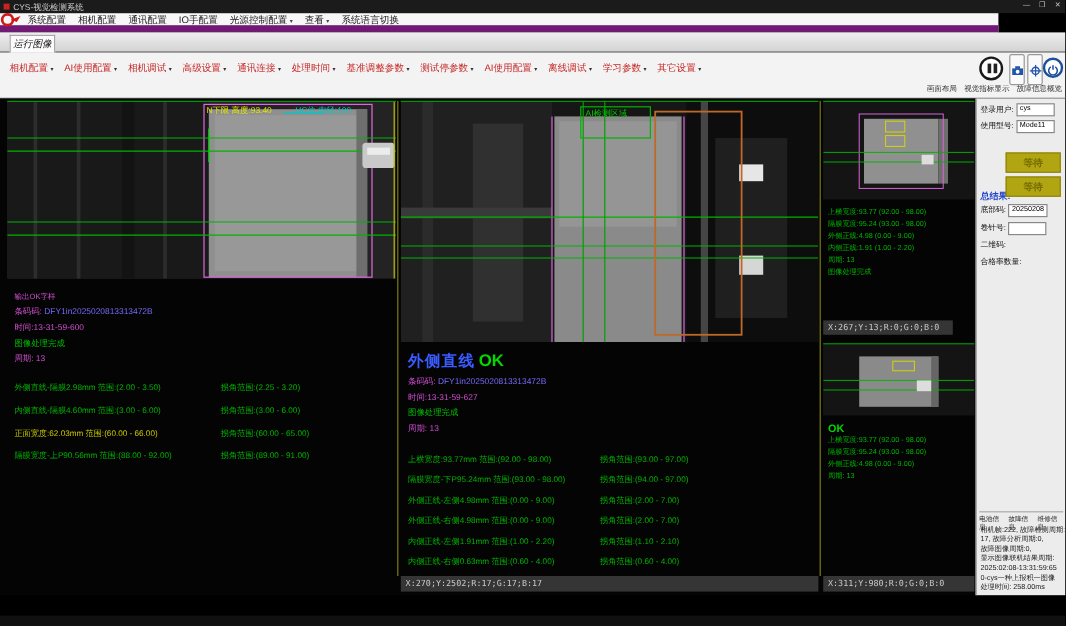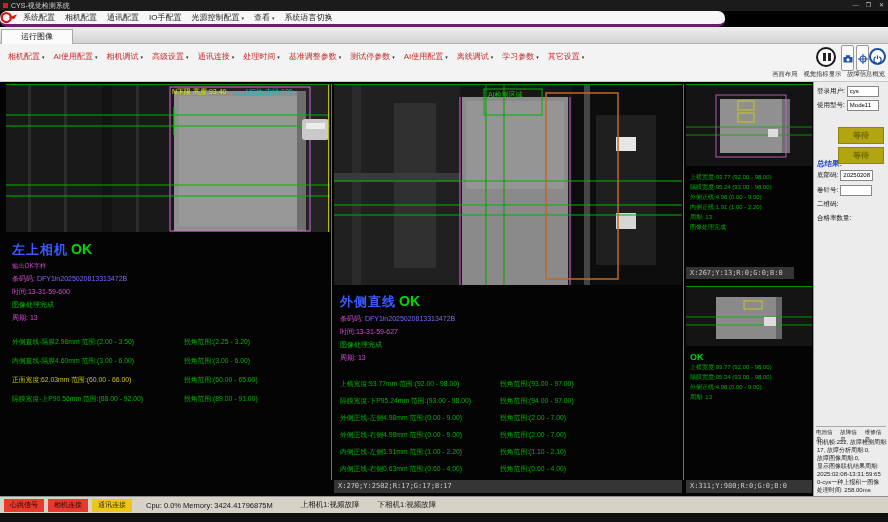--- a/index.html
+++ b/index.html
@@ -8,30 +8,30 @@
   .app { position:relative; width:888px; height:522px; background:#000; overflow:hidden; }
 
   
   .titlebar { position:absolute; left:0; top:0; width:888px; height:11px; background:#1b1b1b;
               display:flex; align-items:center; }
   .titlebar .tdot { width:5px; height:5px; background:#c92222; margin:0 3px 0 3px; }
   .titlebar .title { color:#cfcfcf; font-size:7px; flex:1; white-space:nowrap; }
   .win-btn { width:13px; text-align:center; color:#c8c8c8; font-size:6px; line-height:11px; }
 
   
-  .menubar { position:absolute; left:0; top:11px; width:725px; height:16px; background:#f7f7f7;
-             border-bottom:3px solid #701a75; display:flex; align-items:center;border-radius:7px; }
+  .menubar { position:absolute; left:0; top:11px; width:832px; height:16px; background:#f7f7f7;
+             border-bottom:6px solid #701a75; display:flex; align-items:center; }
   .menu-item { font-size:8px; color:#1a1a1a; padding:0 5px; white-space:nowrap; }
   .caret { font-size:5px; color:#444; margin-left:2px; }
 
   
   .tabstrip { position:absolute; left:0; top:27px; width:888px; height:17px;
               background:linear-gradient(#eeeeee,#d3d3d3); border-bottom:1px solid #b2b2b2; }
-  .tab { position:absolute; left:1px; top:2px; height:15px; padding:0 19px; background:#fbfbfb;
-         border:1px solid #a8a8a8; border-bottom:none; font-size:8px; line-height:14px; color:#111; }
+  .tab { position:absolute; left:8px; top:2px; height:15px; padding:0 2px; background:#fbfbfb;
+         border:1px solid #a8a8a8; border-bottom:none; font-size:8px; line-height:14px; color:#111;font-style:italic; }
 
   
   .toolbar { position:absolute; left:0; top:44px; width:888px; height:38px; background:#f3f3f3;
              border-bottom:1px solid #c6c6c6; }
   .tb-items { position:absolute; left:8px; top:7px; display:flex; gap:9px; }
   .tb-item { font-size:8px; color:#c62828; white-space:nowrap; }
   .tb-item .caret { color:#333; }
   .view-links { position:absolute; right:3px; bottom:2px; display:flex; gap:6px; font-size:6.3px; color:#333; }
 
   
@@ -192,23 +192,20 @@
       <line x1="230" y1="9" x2="264" y2="9" stroke="#00c8c8" stroke-width="1"></line>
       <rect x="296" y="34" width="27" height="21" rx="3" fill="#c9c9c9"></rect>
       <rect x="300" y="38" width="19" height="6" fill="#ececec"></rect>
       <line x1="322.5" y1="0" x2="322.5" y2="148" stroke="#bdbd00" stroke-width="1"></line>
     </svg>
     <span class="overlay-text" style="left:166px;top:2px;color:#e3e300;">N下限 高度:93.40</span>
     <span class="overlay-text" style="left:240px;top:2px;color:#00cccc;">HC位 内径:100</span>
   </div>
 
   <div class="cam-info" style="left:12px;top:240px;width:320px;">
-    <div>
-      <span class="cam-title-main">左上相机</span><span class="cam-title-ok">OK</span>
-    </div>
     <div class="magline" style="font-size:6.3px;">输出OK字样</div>
     <div class="magline">
       <span>条码码:</span>
       <span class="bval">DFY1in2025020813313472B</span>
     </div>
     <div class="magline">时间:13-31-59-600</div>
     <div class="greenline">图像处理完成</div>
     <div class="magline">周期: 13</div>
     <div class="meas">
       <div class="meas-row">
@@ -381,23 +378,15 @@
       <div class="info-line">相机帧:222, 故障检测周期:</div>
       <div class="info-line">17, 故障分析周期:0,</div>
       <div class="info-line">故障图像周期:0,</div>
       <div class="info-line">显示图像联机结果周期:</div>
       <div class="info-line">2025:02:08-13:31:59:65</div>
       <div class="info-line">0-cys一种上报积一图像</div>
       <div class="info-line">处理时间: 258.00ms</div>
     </div>
   </div>
 
-  <div class="statusbar">
-    <span class="badge badge-red">心跳信号</span>
-    <span class="badge badge-red">相机连接</span>
-    <span class="badge badge-yellow">通讯连接</span>
-    <span class="status-text">Cpu: 0.0% Memory: 3424.41796875M</span>
-    <span class="status-text" style="margin-left:28px;">上相机1:视频故障</span>
-    <span class="status-text" style="margin-left:18px;">下相机1:视频故障</span>
-  </div>
   <div class="bottomstrip"></div>
 
 </div>
 
 </body></html>

